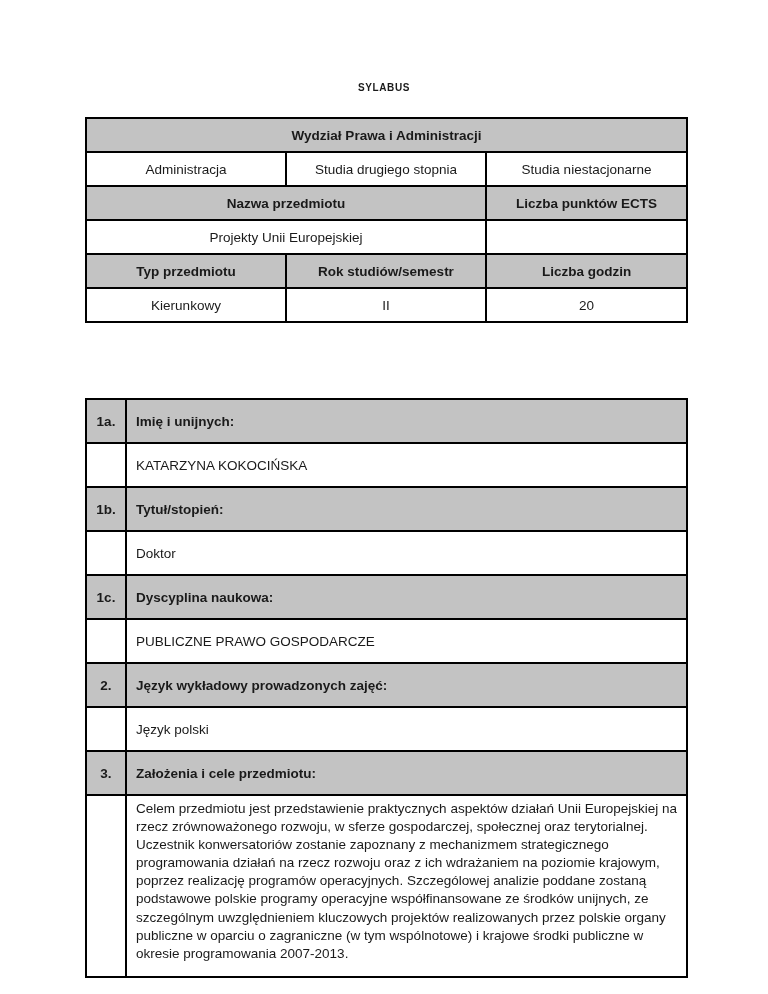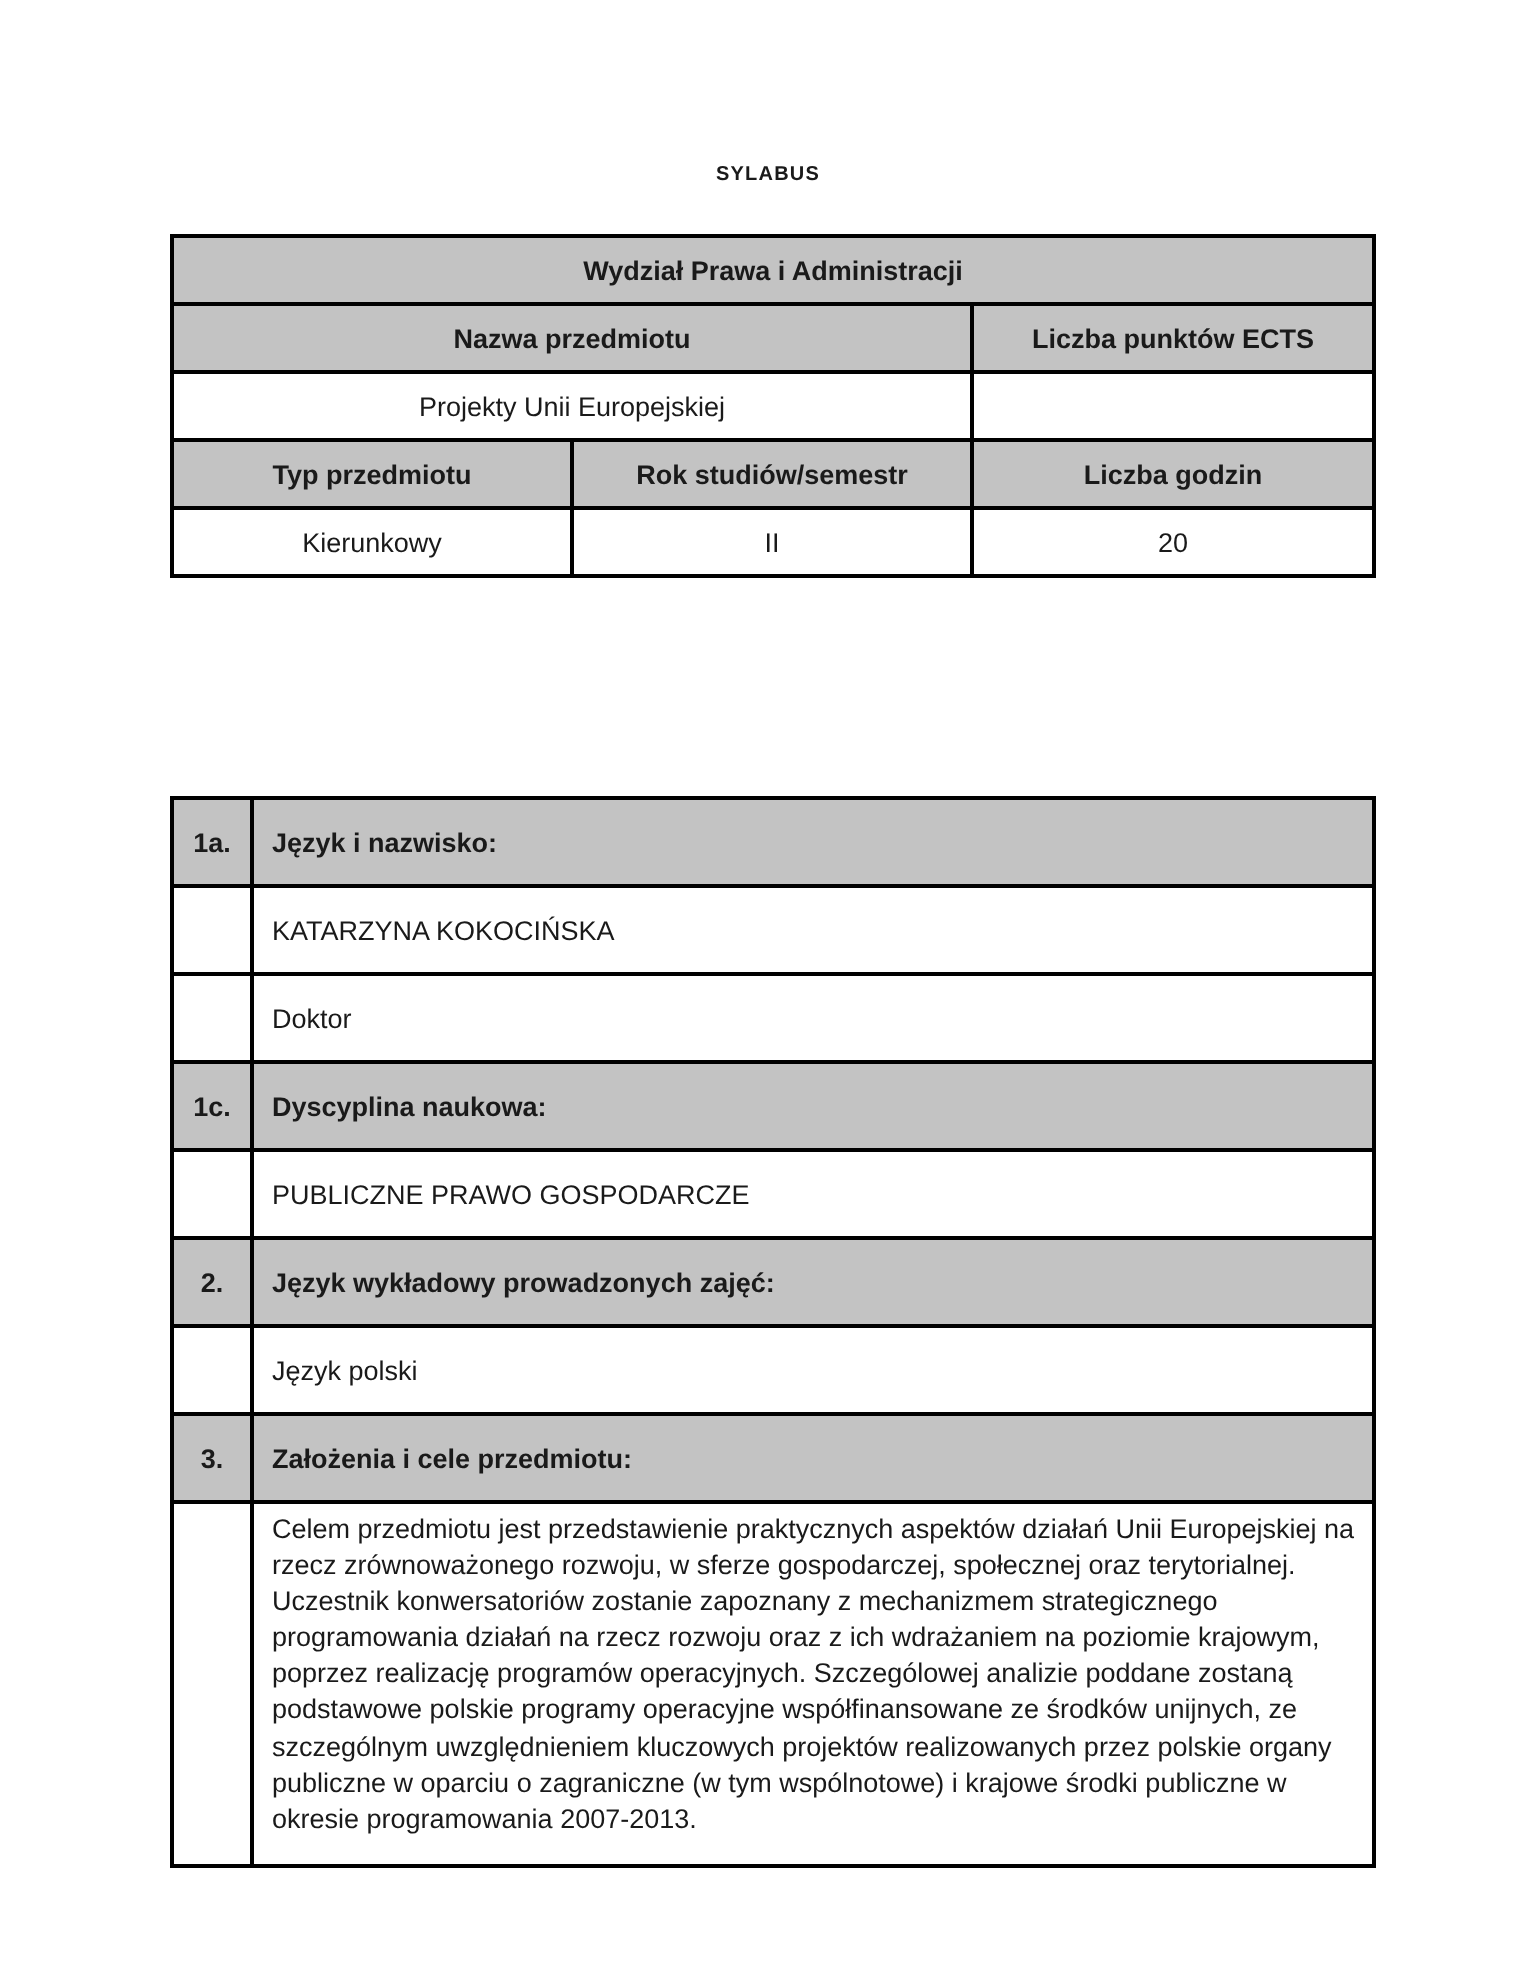--- a/index.html
+++ b/index.html
@@ -76,20 +76,25 @@
 <table id="course-table">
   <colgroup>
       <col style="width:200px">
       <col style="width:200px">
       <col style="width:201px">
     </colgroup>
   <tbody>
       <tr class="hdr">
     <td colspan="3">Wydział Prawa i Administracji</td>
   </tr>
+  <tr>
+    <td>Administracja</td>
+    <td>Studia drugiego stopnia</td>
+    <td>Studia niestacjonarne</td>
+  </tr>
   <tr class="hdr">
     <td colspan="2">Nazwa przedmiotu</td>
     <td>Liczba punktów ECTS</td>
   </tr>
   <tr>
     <td colspan="2">Projekty Unii Europejskiej</td>
     <td></td>
   </tr>
   <tr class="hdr">
     <td>Typ przedmiotu</td>
@@ -105,25 +110,29 @@
   </table>
 
 <table id="info-table">
   <colgroup>
       <col style="width:40px">
       <col style="width:561px">
     </colgroup>
   <tbody>
       <tr class="hdr">
     <td class="no">1a.</td>
-    <td class="lbl">Język i nazwisko:</td>
+    <td class="lbl">Imię i unijnych:</td>
   </tr>
   <tr>
     <td class="no"></td>
     <td class="lbl">KATARZYNA KOKOCIŃSKA</td>
+  </tr>
+  <tr class="hdr">
+    <td class="no">1b.</td>
+    <td class="lbl">Tytuł/stopień:</td>
   </tr>
   <tr>
     <td class="no"></td>
     <td class="lbl">Doktor</td>
   </tr>
   <tr class="hdr">
     <td class="no">1c.</td>
     <td class="lbl">Dyscyplina naukowa:</td>
   </tr>
   <tr>

